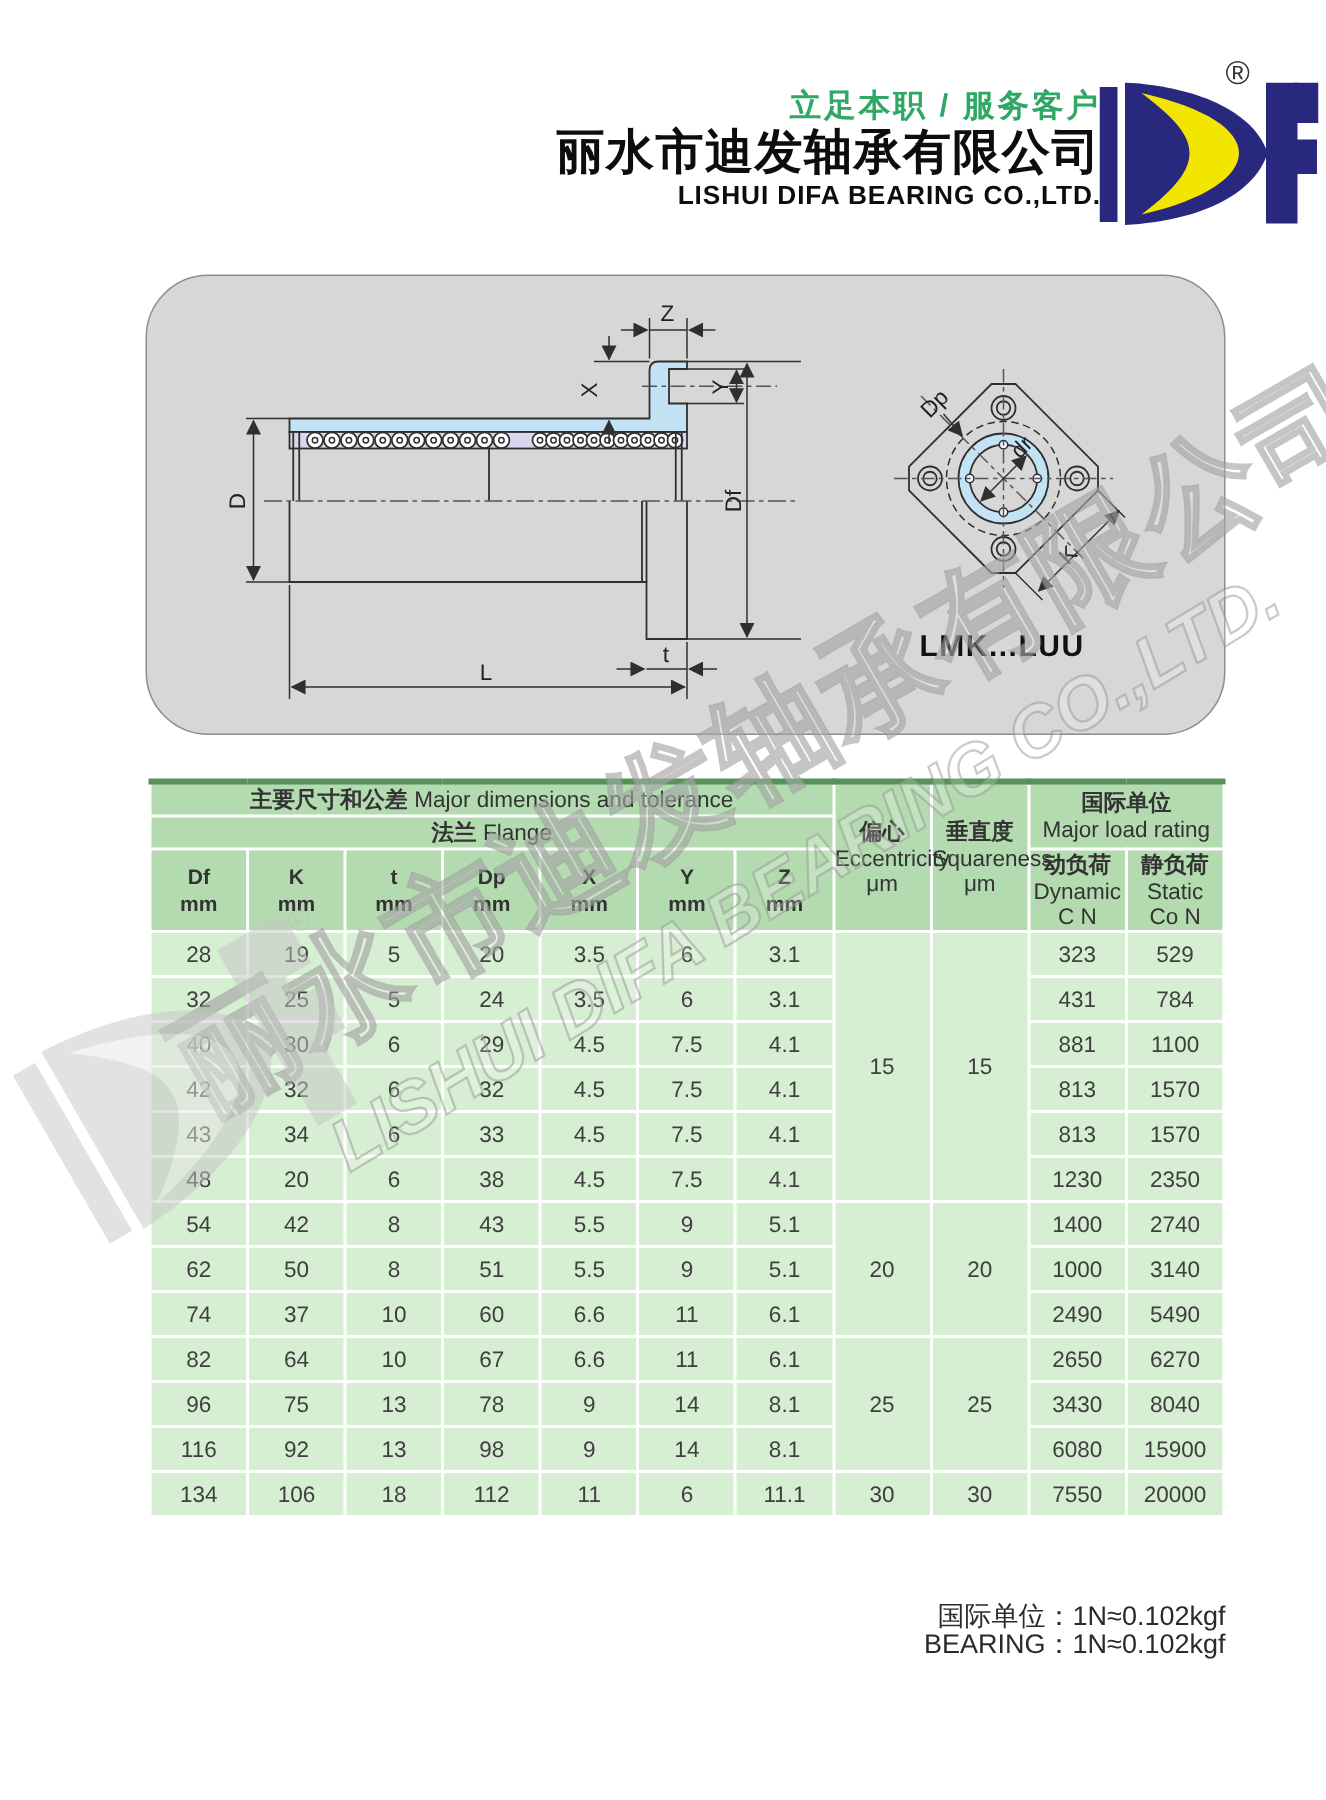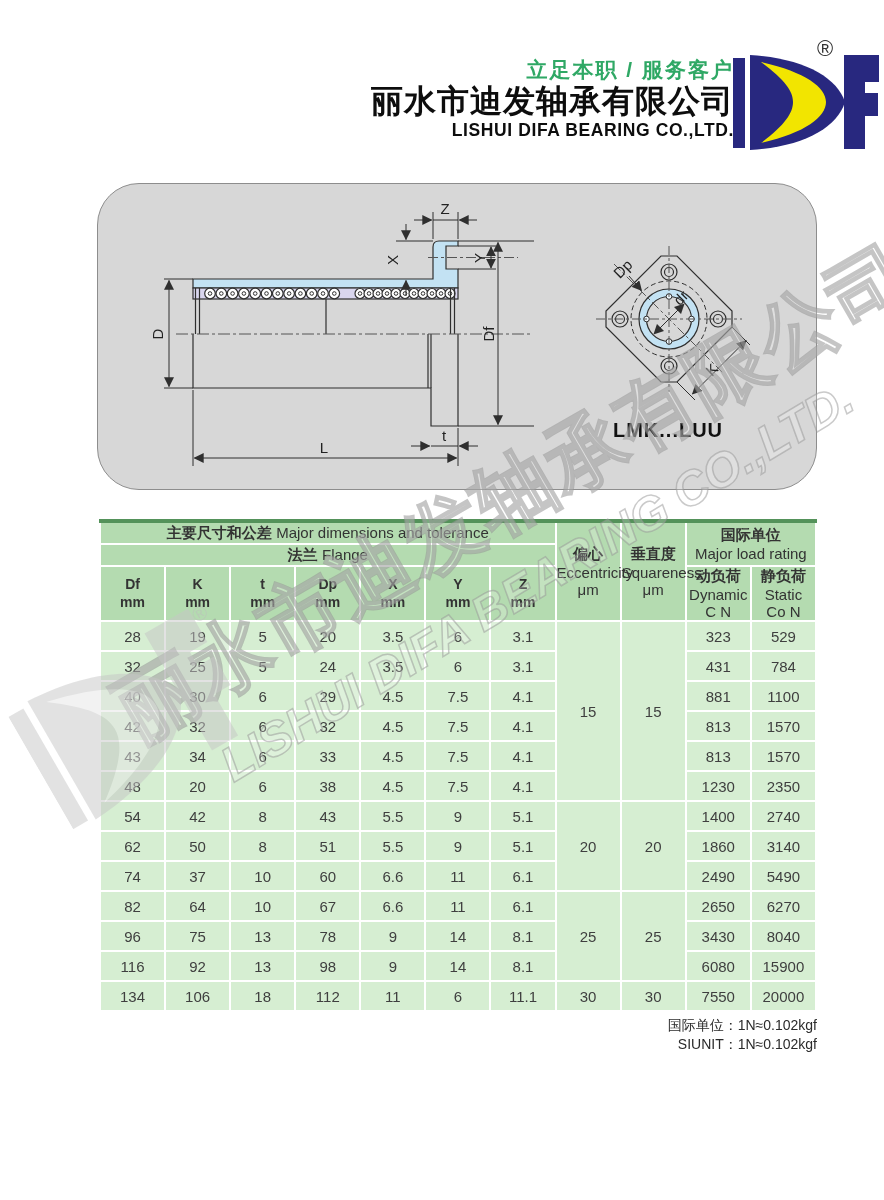--- a/index.html
+++ b/index.html
@@ -32,22 +32,22 @@
   table.spec thead th{background:#b4dbb0;color:#333;font-weight:bold;}
   table.spec tbody td{background:#d6eed2;color:#3f3f3f;font-size:15px;height:28px;font-weight:normal;}
   .h-row1 th{height:20px;}
   .h-row2 th{height:20px;}
   .h-row3 th{height:42px;}
   .cn{font-size:15px;font-weight:bold;}
   .en{font-size:15px;font-weight:normal;white-space:nowrap;}
   .colhead{font-size:14px;font-weight:normal;line-height:1.25;}
 
   
-  .footnotes{position:absolute;right:67px;top:1016px;text-align:right;
-             font-size:14px;line-height:19px;color:#2a2a2a;}
+  .footnotes{position:absolute;right:67px;top:1068px;text-align:right;
+             font-size:18px;line-height:19px;color:#2a2a2a;}
 
   
   .wm{position:absolute;z-index:6;pointer-events:none;white-space:nowrap;}
   .wm-cn{left:125px;top:665px;font-size:80px;font-weight:bold;letter-spacing:2px;
          transform:rotate(-30deg);transform-origin:0 50%;
          color:rgba(255,255,255,0.22);-webkit-text-stroke:2px rgba(150,150,150,0.55);}
   .wm-en{left:225px;top:741px;font-size:48px;font-weight:bold;font-style:italic;
          transform:rotate(-31deg);transform-origin:0 50%;
          color:rgba(255,255,255,0.20);-webkit-text-stroke:1.5px rgba(150,150,150,0.5);}
   .wm-logo{left:25px;top:640px;width:230px;height:150px;transform:rotate(-30deg);opacity:0.5;}
@@ -388,21 +388,21 @@
             <td>2740</td>
           </tr>
           <tr>
             <td>62</td>
             <td>50</td>
             <td>8</td>
             <td>51</td>
             <td>5.5</td>
             <td>9</td>
             <td>5.1</td>
-            <td>1860</td>
+            <td>1000</td>
             <td>3140</td>
           </tr>
           <tr>
             <td>74</td>
             <td>37</td>
             <td>10</td>
             <td>60</td>
             <td>6.6</td>
             <td>11</td>
             <td>6.1</td>
@@ -456,21 +456,21 @@
             <td rowspan="1">30</td>
             <td>7550</td>
             <td>20000</td>
           </tr>
         </tbody>
     </table>
   </div>
 
   <div class="footnotes">
     <div>国际单位：1N≈0.102kgf</div>
-    <div>SIUNIT：1N≈0.102kgf</div>
+    <div>BEARING：1N≈0.102kgf</div>
   </div>
 
   <div class="wm wm-cn">丽水市迪发轴承有限公司</div>
   <div class="wm wm-en">LISHUI DIFA BEARING CO.,LTD.</div>
   <svg class="wm wm-logo" viewBox="0 0 160 95">
     <rect x="0" y="3" width="12" height="90" fill="#c6c6c6"></rect>
     <path d="M17,0 C70,3 104,22 112,47 C104,73 70,92 17,95 Z" fill="#c6c6c6"></path>
     <path d="M28,7 C72,17 93,32 93,47 C93,62 72,78 28,88 C52,70 60,58 60,47 C60,36 52,25 28,7 Z" fill="#e6e6e6"></path>
     <rect x="111" y="0" width="21" height="94" fill="#c6c6c6"></rect>
     <rect x="130" y="0" width="16" height="27" fill="#c6c6c6"></rect>

